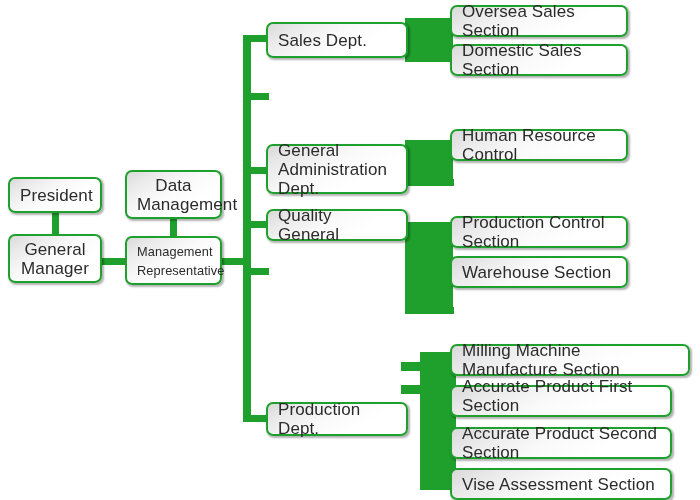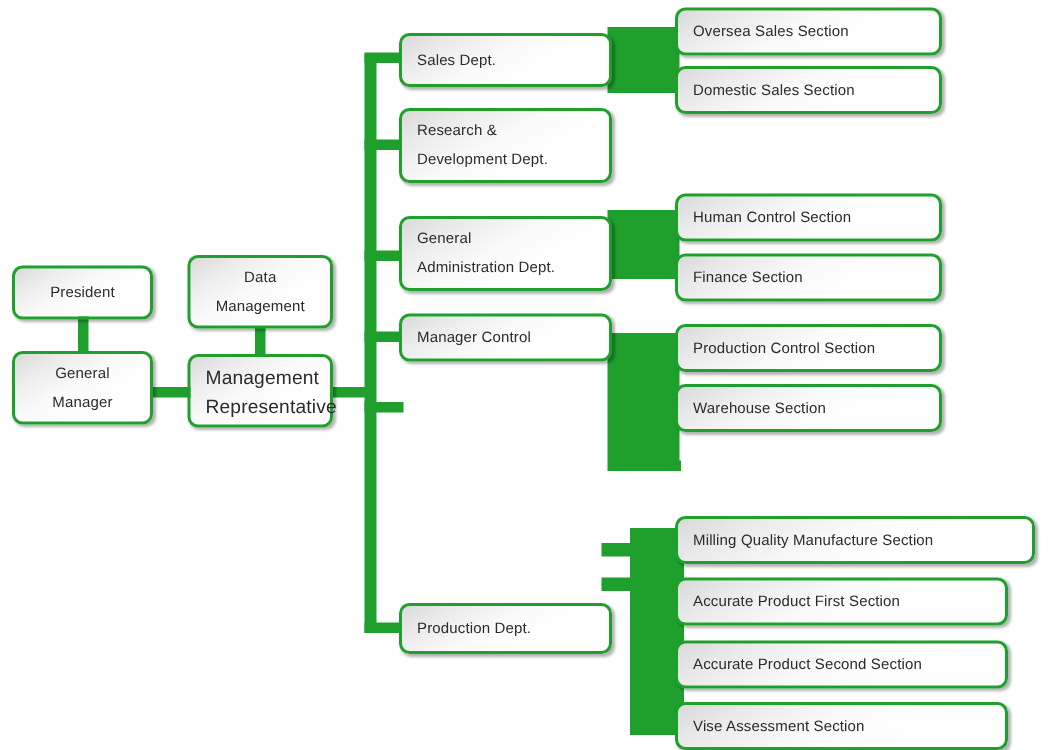--- a/index.html
+++ b/index.html
@@ -33,21 +33,21 @@
     display: flex;
     align-items: center;
     z-index: 5;
   }
   .node .label {
     display: block;
     width: 100%;
     padding: 0 10px;
     box-sizing: border-box;
     color: #2b2b2b;
-    font-size: 10px;
+    font-size: 17px;
     line-height: 19px;
     letter-spacing: 0.1px;
     white-space: pre-line;
   }
   
   .t-center .label { text-align: center; }
   .t-left   .label { text-align: left; }
 
   .node.small .label { font-size: 12.8px; }
 </style>
@@ -110,64 +110,57 @@
 
   <div class="node t-center small" style="left:125px; top:236px; width:97px; height:49px;">
     <span class="label">Management
 Representative</span>
   </div>
 
   <div class="node t-left" style="left:266px; top:22px; width:142px; height:36px;">
     <span class="label">Sales Dept.</span>
   </div>
 
-  <div class="node t-left" style="left:266px; top:72px; width:142px; height:50px;">
-    <span class="label">Research &amp;
-Development Dept.</span>
-  </div>
 
   <div class="node t-left" style="left:266px; top:144px; width:142px; height:50px;">
     <span class="label">General
 Administration Dept.</span>
   </div>
 
   <div class="node t-left" style="left:266px; top:209px; width:142px; height:32px;">
-    <span class="label">Manager Control</span>
+    <span class="label">Quality General</span>
   </div>
 
 
   <div class="node t-left" style="left:266px; top:402px; width:142px; height:34px;">
     <span class="label">Production Dept.</span>
   </div>
 
   <div class="node t-left" style="left:450px; top:5px; width:178px; height:32px;">
     <span class="label">Oversea Sales Section</span>
   </div>
   <div class="node t-left" style="left:450px; top:44px; width:178px; height:32px;">
     <span class="label">Domestic Sales Section</span>
   </div>
 
   <div class="node t-left" style="left:450px; top:129px; width:178px; height:32px;">
-    <span class="label">Human Control Section</span>
-  </div>
-  <div class="node t-left" style="left:450px; top:169px; width:178px; height:32px;">
-    <span class="label">Finance Section</span>
+    <span class="label">Human Resource Control</span>
   </div>
 
   <div class="node t-left" style="left:450px; top:216px; width:178px; height:32px;">
     <span class="label">Production Control Section</span>
   </div>
   <div class="node t-left" style="left:450px; top:256px; width:178px; height:32px;">
     <span class="label">Warehouse Section</span>
   </div>
 
   <div class="node t-left" style="left:450px; top:344px; width:240px; height:32px;">
-    <span class="label">Milling Quality Manufacture Section</span>
+    <span class="label">Milling Machine Manufacture Section</span>
   </div>
-  <div class="node t-left" style="left:450px; top:385px; width:222px; height:32px;">
+  <div class="node t-left" style="left:450px; top:385px; width:222px; height:32px;align-items:flex-end;">
     <span class="label">Accurate Product First Section</span>
   </div>
   <div class="node t-left" style="left:450px; top:427px; width:222px; height:32px;">
     <span class="label">Accurate Product Second Section</span>
   </div>
   <div class="node t-left" style="left:450px; top:468px; width:222px; height:32px;">
     <span class="label">Vise Assessment Section</span>
   </div>
 
 </div>

